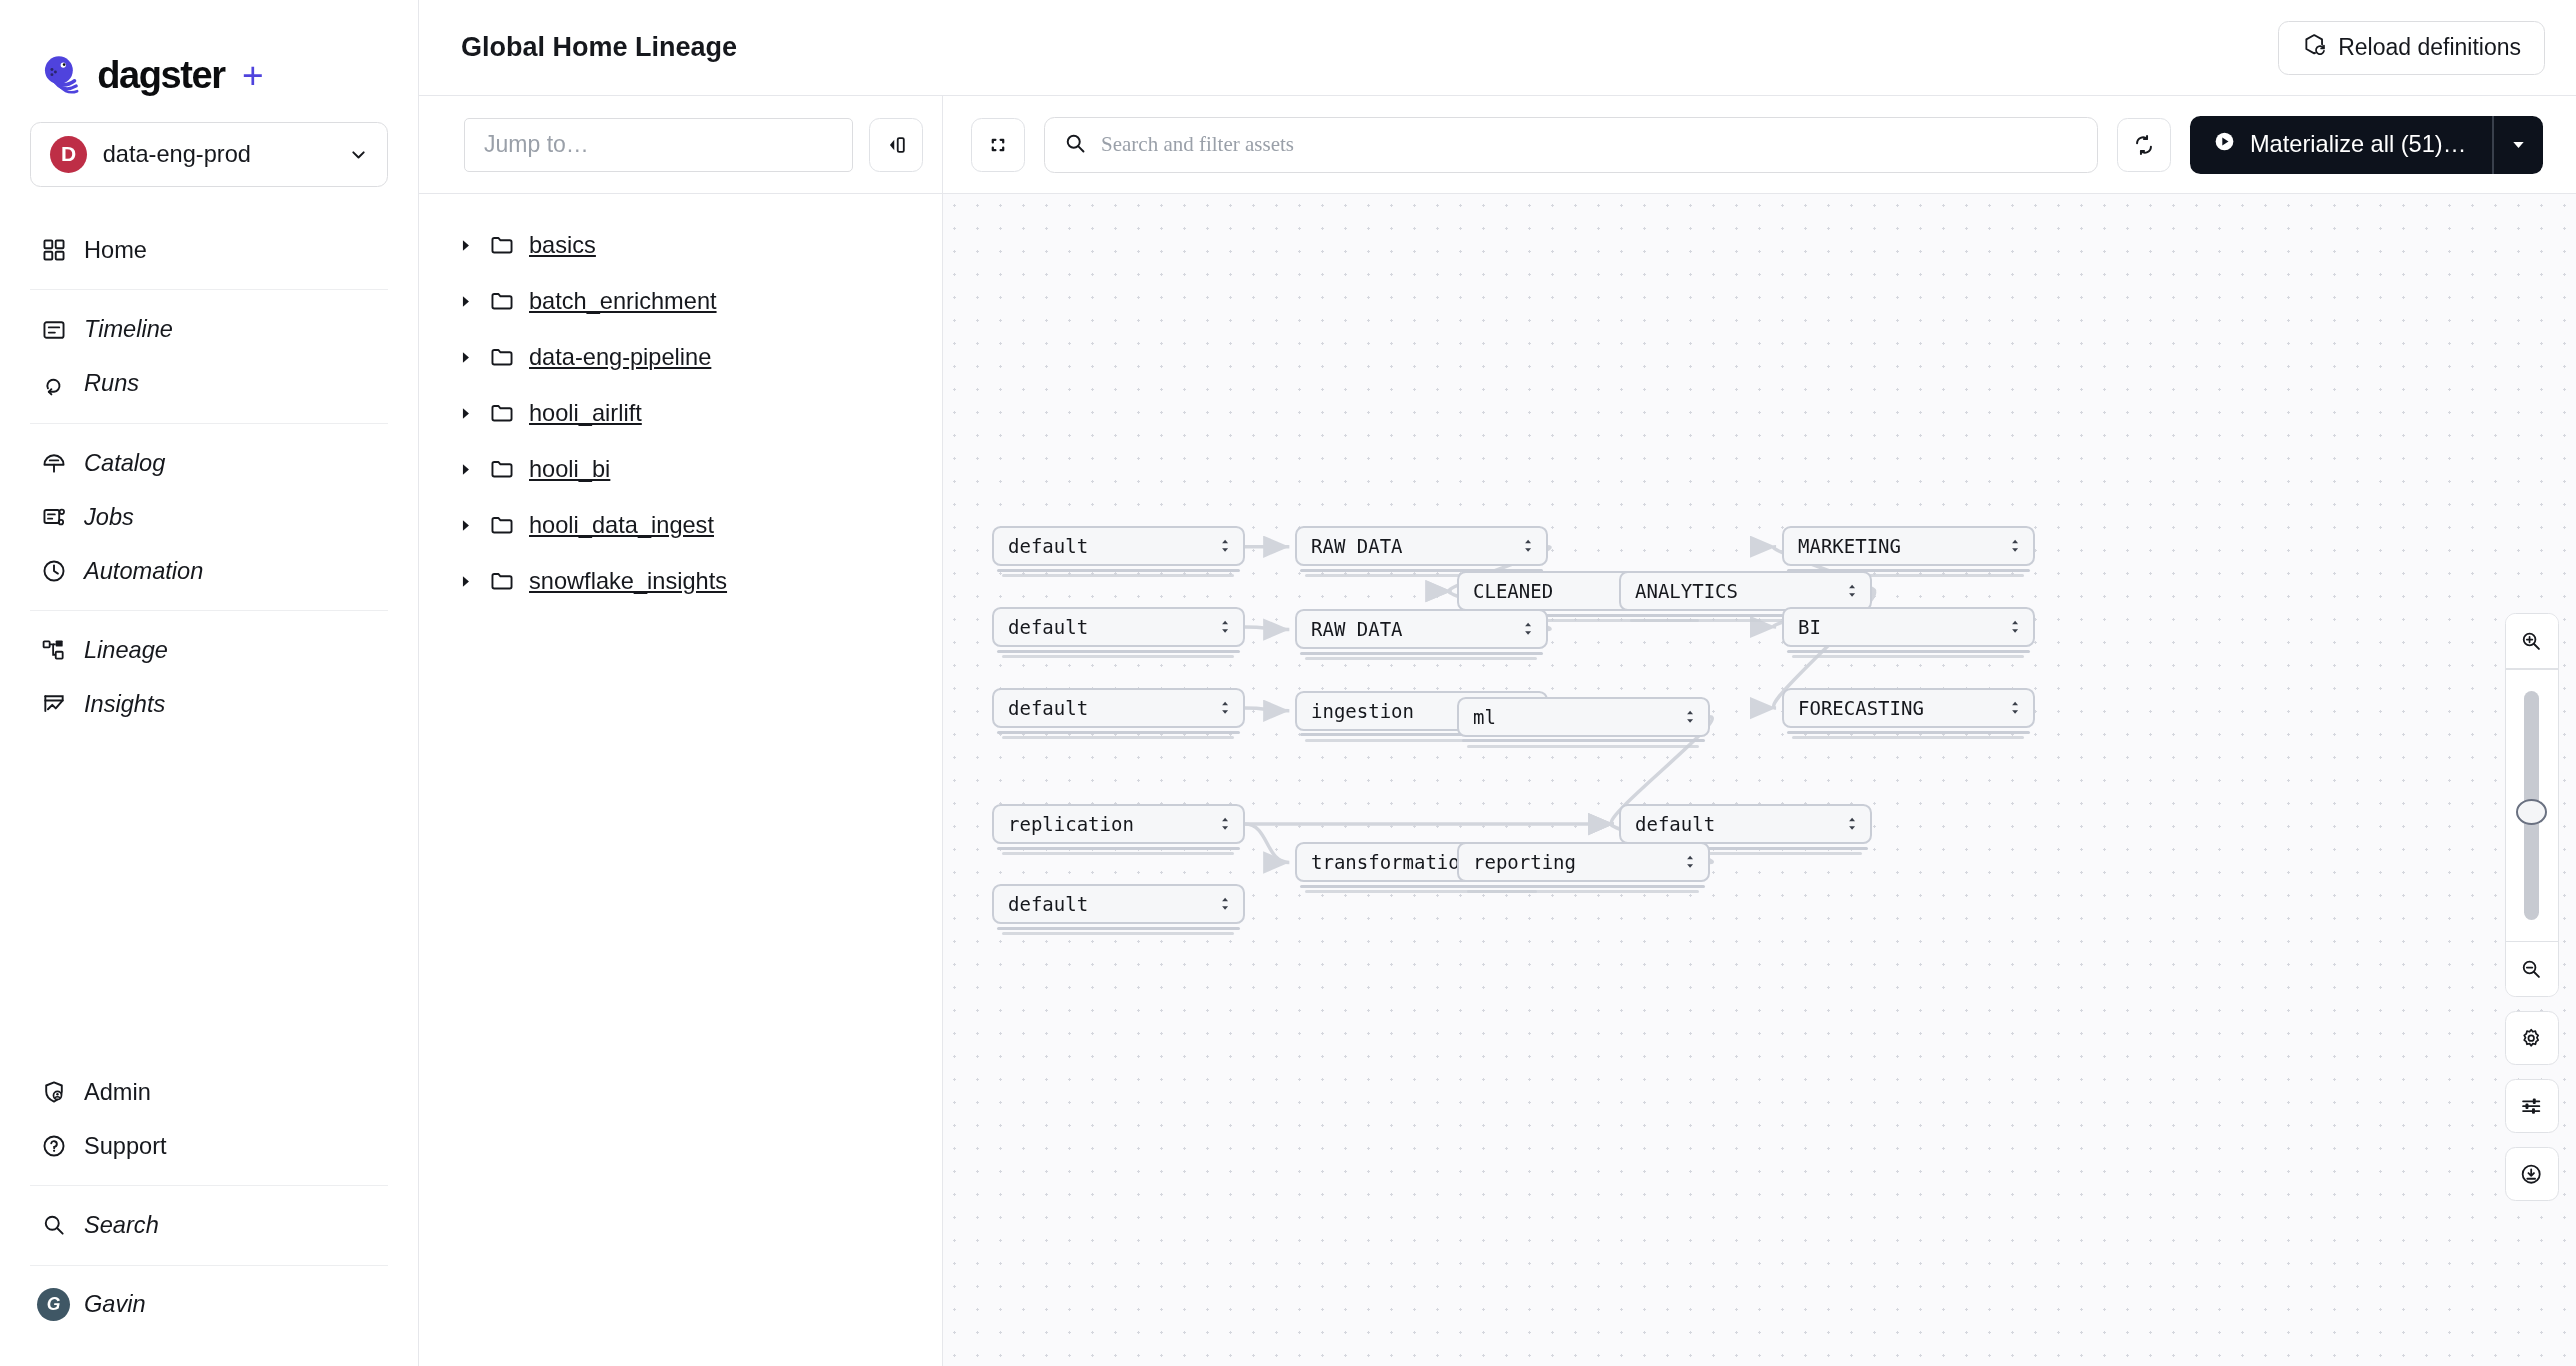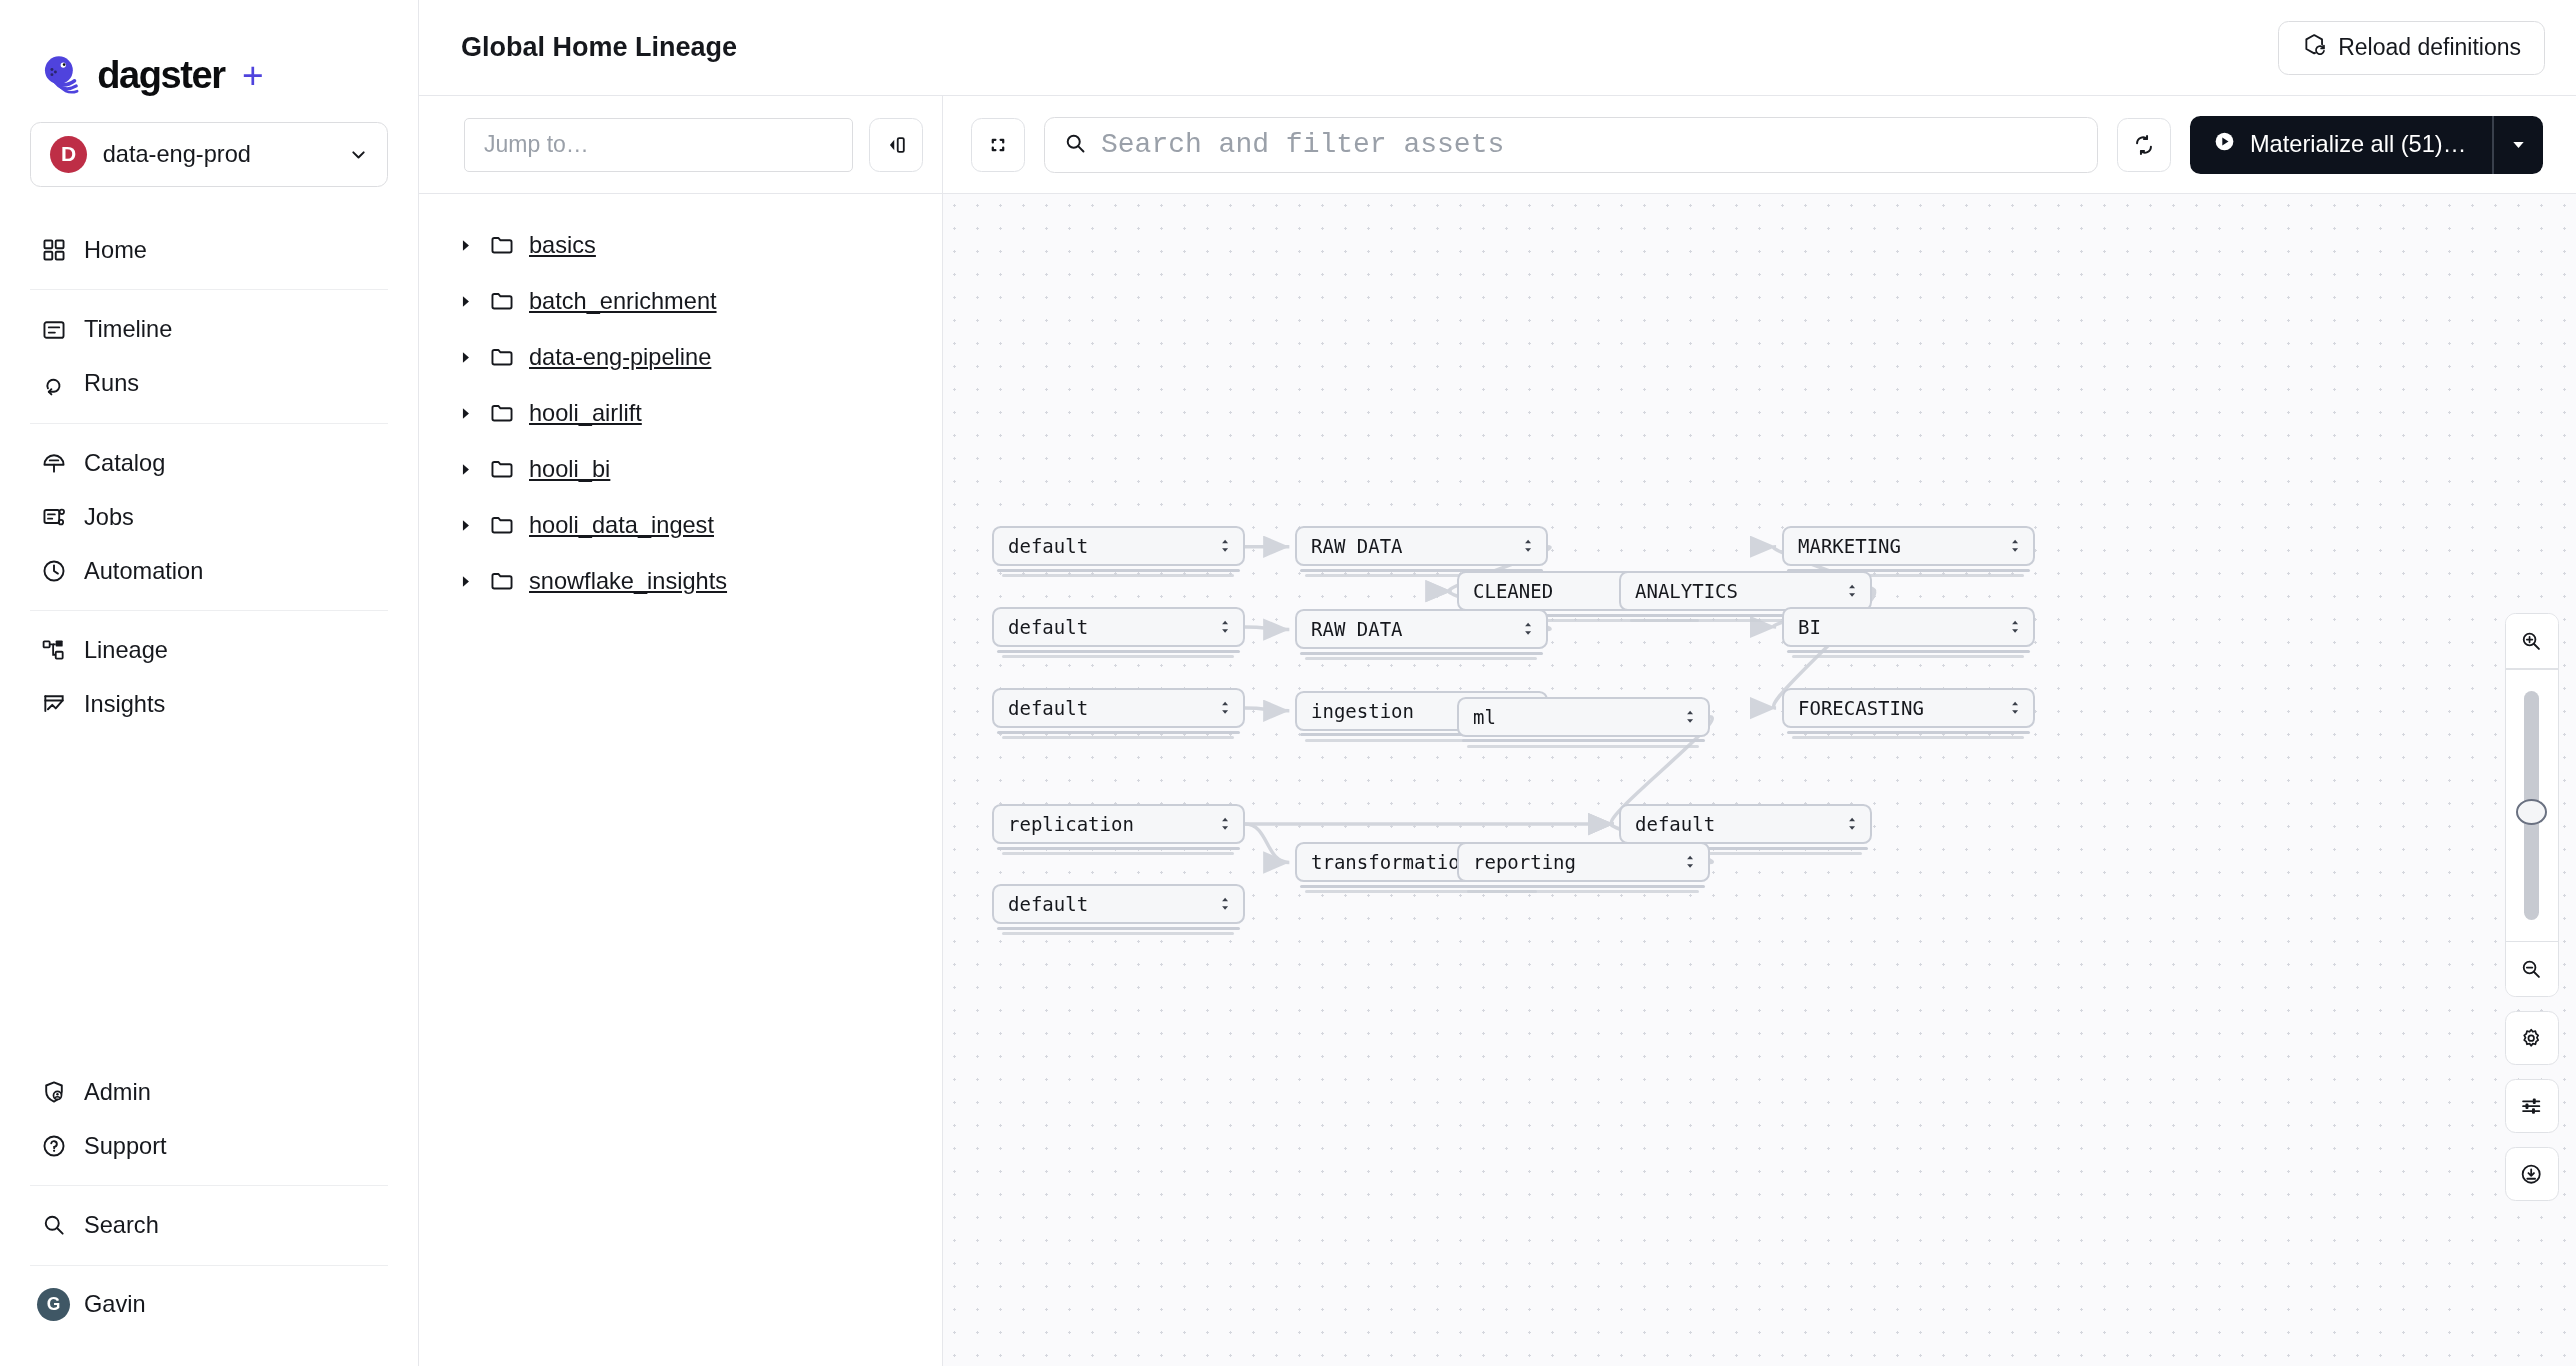--- a/index.html
+++ b/index.html
@@ -40,21 +40,21 @@
     width: 37px; height: 37px; border-radius: 50%;
     background: #BE2E46; color: #fff;
     display: flex; align-items: center; justify-content: center;
     font-size: 21px; font-weight: 700; flex: 0 0 37px;
   }
   .dep-name { font-size: 23.6px; color: #16181D; flex: 1; }
   .chev-down { width: 19px; height: 19px; flex:0 0 19px; }
 
   .nav { padding: 0 30px; margin-top: 24.4px; }
   .nav-group { padding: 12.2px 0; }
-  .nav-group + .nav-group { border-top: 1.7px solid #EDEEF0; }
+  .nav-group + .nav-group { border-top: 1.7px solid #EDEEF0; font-style: italic; }
   .nav-item {
     display: flex; align-items: center; gap: 17.5px;
     height: 54px; padding: 0 10.5px;
     border-radius: 8.7px; cursor: pointer;
   }
   .nav-icon { width: 26px; height: 26px; flex: 0 0 26px; display:flex; align-items:center; justify-content:center;}
   .nav-label { font-size: 23.6px; color: #16181D; }
 
   .sidebar-bottom { margin-top: auto; padding: 0 30px 23px 30px; }
   .user-avatar {
@@ -114,22 +114,22 @@
     padding: 0 33px 0 28px; min-width: 0;
   }
   .search-wrap {
     flex: 1; min-width: 0; height: 56px;
     border: 1.7px solid #DCDDE0; border-radius: 10.5px;
     display: flex; align-items: center; gap: 14px;
     padding: 0 19px; background: #fff;
   }
   .search-wrap input {
     flex: 1; border: none; outline: none; background: transparent;
-    font-size: 28px; color: #4d7c0f;
-    font-family: Liberation Mono, monospace;
+    font-size: 21px; color: #4d7c0f;
+    font-family: Liberation Serif, serif;
   }
   .search-wrap input::placeholder { color: #9AA0A9; }
 
   .materialize {
     display: flex; align-items: stretch; height: 58px;
     background: #0D121C; border-radius: 10.5px;
     cursor: pointer; overflow: hidden;
   }
   .mat-main {
     display: flex; align-items: center; gap: 14px;

